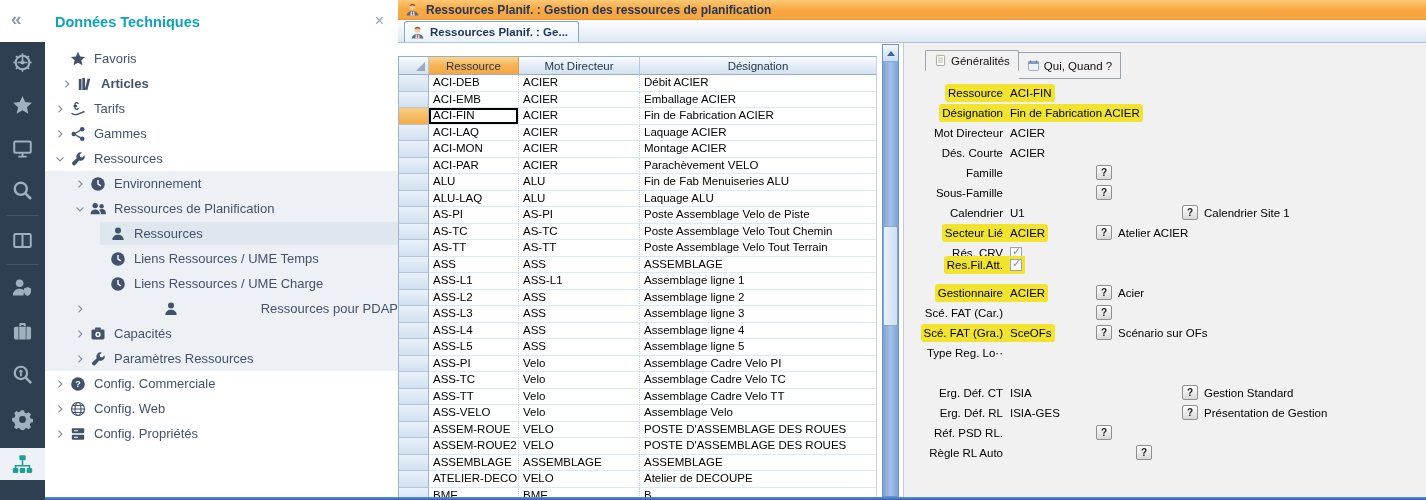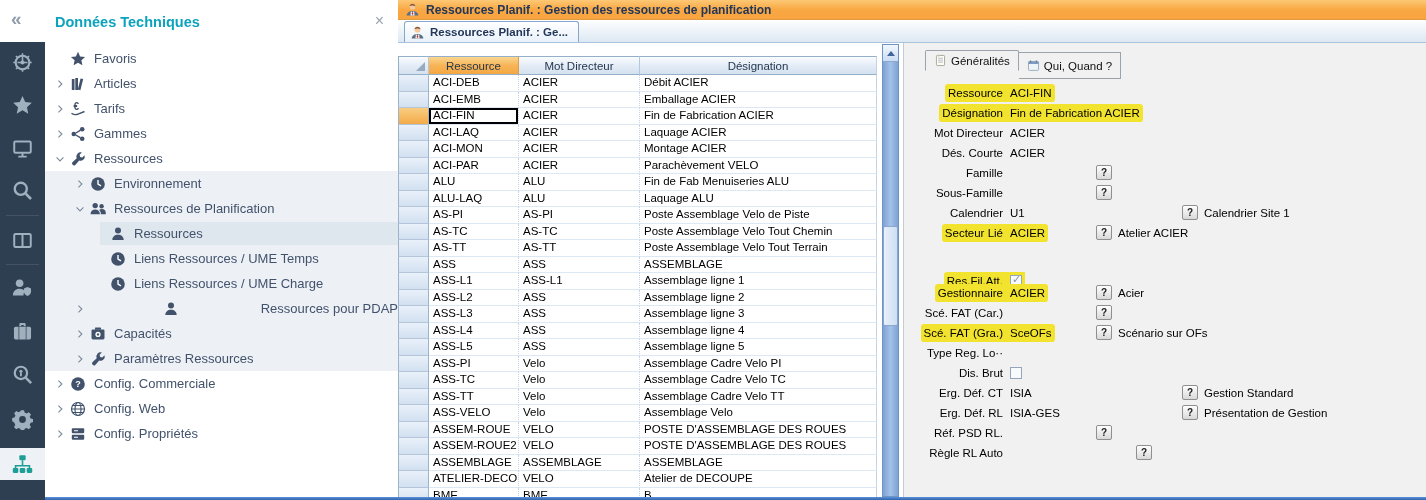--- a/index.html
+++ b/index.html
@@ -183,21 +183,21 @@
   <div class="nav-panel" id="tree">
       <div class="trow" style="padding-left: 5px;">
         <span class="chev"></span>
         <span class="ticon">
           <svg viewBox="0 0 16 16">
             <path fill="currentColor" d="M8 .8l2.1 4.6 5 .5-3.7 3.4 1 4.9L8 11.7l-4.4 2.5 1-4.9L.9 5.9l5-.5z"></path>
           </svg>
         </span>
         <span class="tlabel">Favoris</span>
       </div>
-      <div class="trow" style="padding-left: 5px;">
+      <div class="trow" style="padding-left: 12px; font-weight: bold;">
         <span class="chev">
           <svg viewBox="0 0 16 16">
             <path fill="none" stroke="currentColor" stroke-width="1.8" d="M5.5 2.5L11 8l-5.5 5.5"></path>
           </svg>
         </span>
         <span class="ticon">
           <svg viewBox="0 0 16 16">
             <g fill="currentColor">
               <rect x="1.8" y="3" width="2.7" height="11"></rect>
               <rect x="5.3" y="2" width="2.7" height="12"></rect>
@@ -671,21 +671,25 @@
           <span class="fvalue"><span>U1</span></span>
           <span class="fq" style="left: 276px;">?</span>
           <span class="fdesc" style="left: 298px;">Calendrier Site 1</span>
         </div>
         <div class="frow" style="top: 180px;">
           <div class="flabel"><span class="hl-mark">Secteur Lié</span></div>
           <span class="fvalue"><span class="hl-mark">ACIER</span></span>
           <span class="fq" style="left: 190px;">?</span>
           <span class="fdesc" style="left: 212px;">Atelier ACIER</span>
         </div>
-        <div class="frow" style="top: 228px;">
+        <div class="frow" style="top: 200px;">
+          <div class="flabel"><span>Rés. CRV</span></div>
+          <span class="fcb checked"></span>
+        </div>
+        <div class="frow" style="top: 212px;">
           <div class="flabel"><span class="hl-mark">Res.Fil.Att.</span></div>
           <span class="fcb checked hl-box"></span>
         </div>
         <div class="frow" style="top: 240px;">
           <div class="flabel"><span class="hl-mark">Gestionnaire</span></div>
           <span class="fvalue"><span class="hl-mark">ACIER</span></span>
           <span class="fq" style="left: 190px;">?</span>
           <span class="fdesc" style="left: 212px;">Acier</span>
         </div>
         <div class="frow" style="top: 260px;">
@@ -694,24 +698,20 @@
         </div>
         <div class="frow" style="top: 280px;">
           <div class="flabel"><span class="hl-mark">Scé. FAT (Gra.)</span></div>
           <span class="fvalue"><span class="hl-mark">SceOFs</span></span>
           <span class="fq" style="left: 190px;">?</span>
           <span class="fdesc" style="left: 212px;">Scénario sur OFs</span>
         </div>
         <div class="frow" style="top: 300px;">
           <div class="flabel"><span>Type Reg. Lo··</span></div>
         </div>
-        <div class="frow" style="top: 320px;">
-          <div class="flabel"><span>Dis. Brut</span></div>
-          <span class="fcb"></span>
-        </div>
         <div class="frow" style="top: 340px;">
           <div class="flabel"><span>Erg. Déf. CT</span></div>
           <span class="fvalue"><span>ISIA</span></span>
           <span class="fq" style="left: 276px;">?</span>
           <span class="fdesc" style="left: 298px;">Gestion Standard</span>
         </div>
         <div class="frow" style="top: 360px;">
           <div class="flabel"><span>Erg. Déf. RL</span></div>
           <span class="fvalue"><span>ISIA-GES</span></span>
           <span class="fq" style="left: 276px;">?</span>

